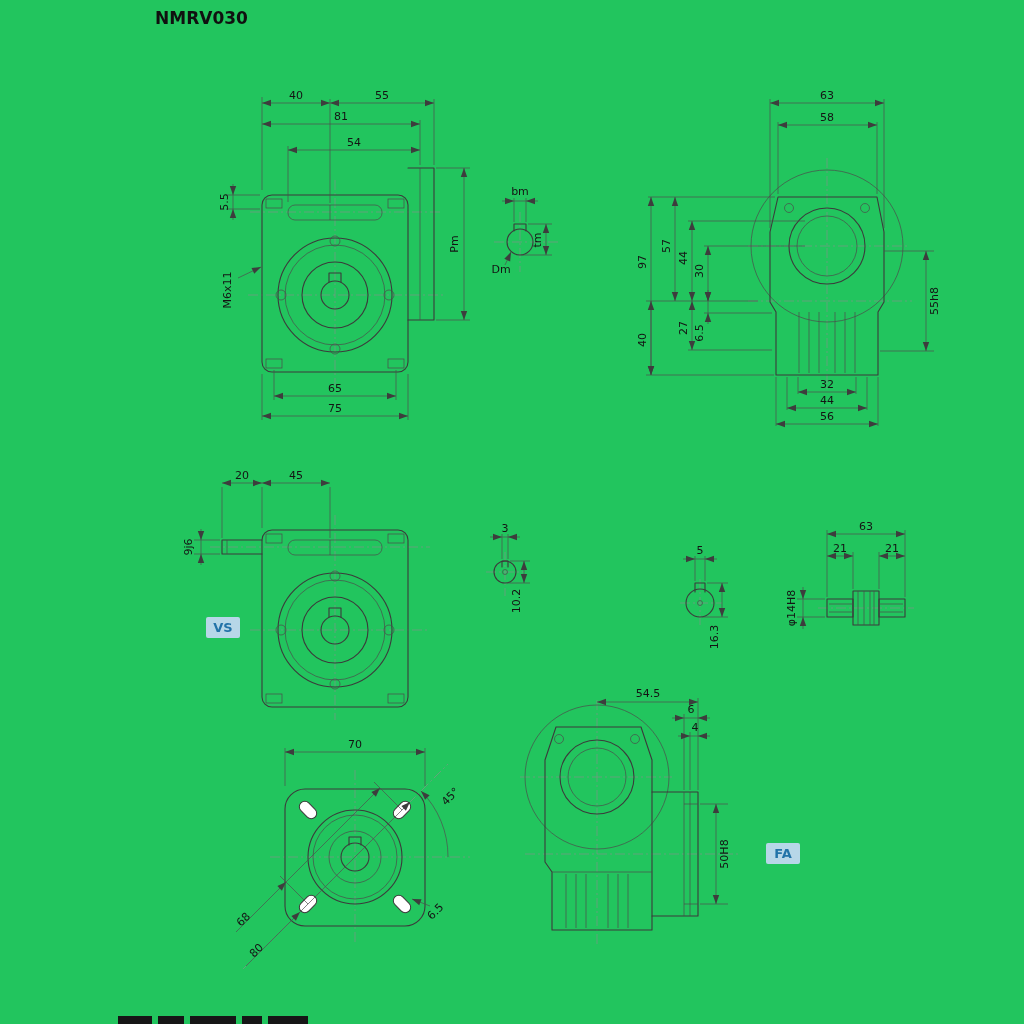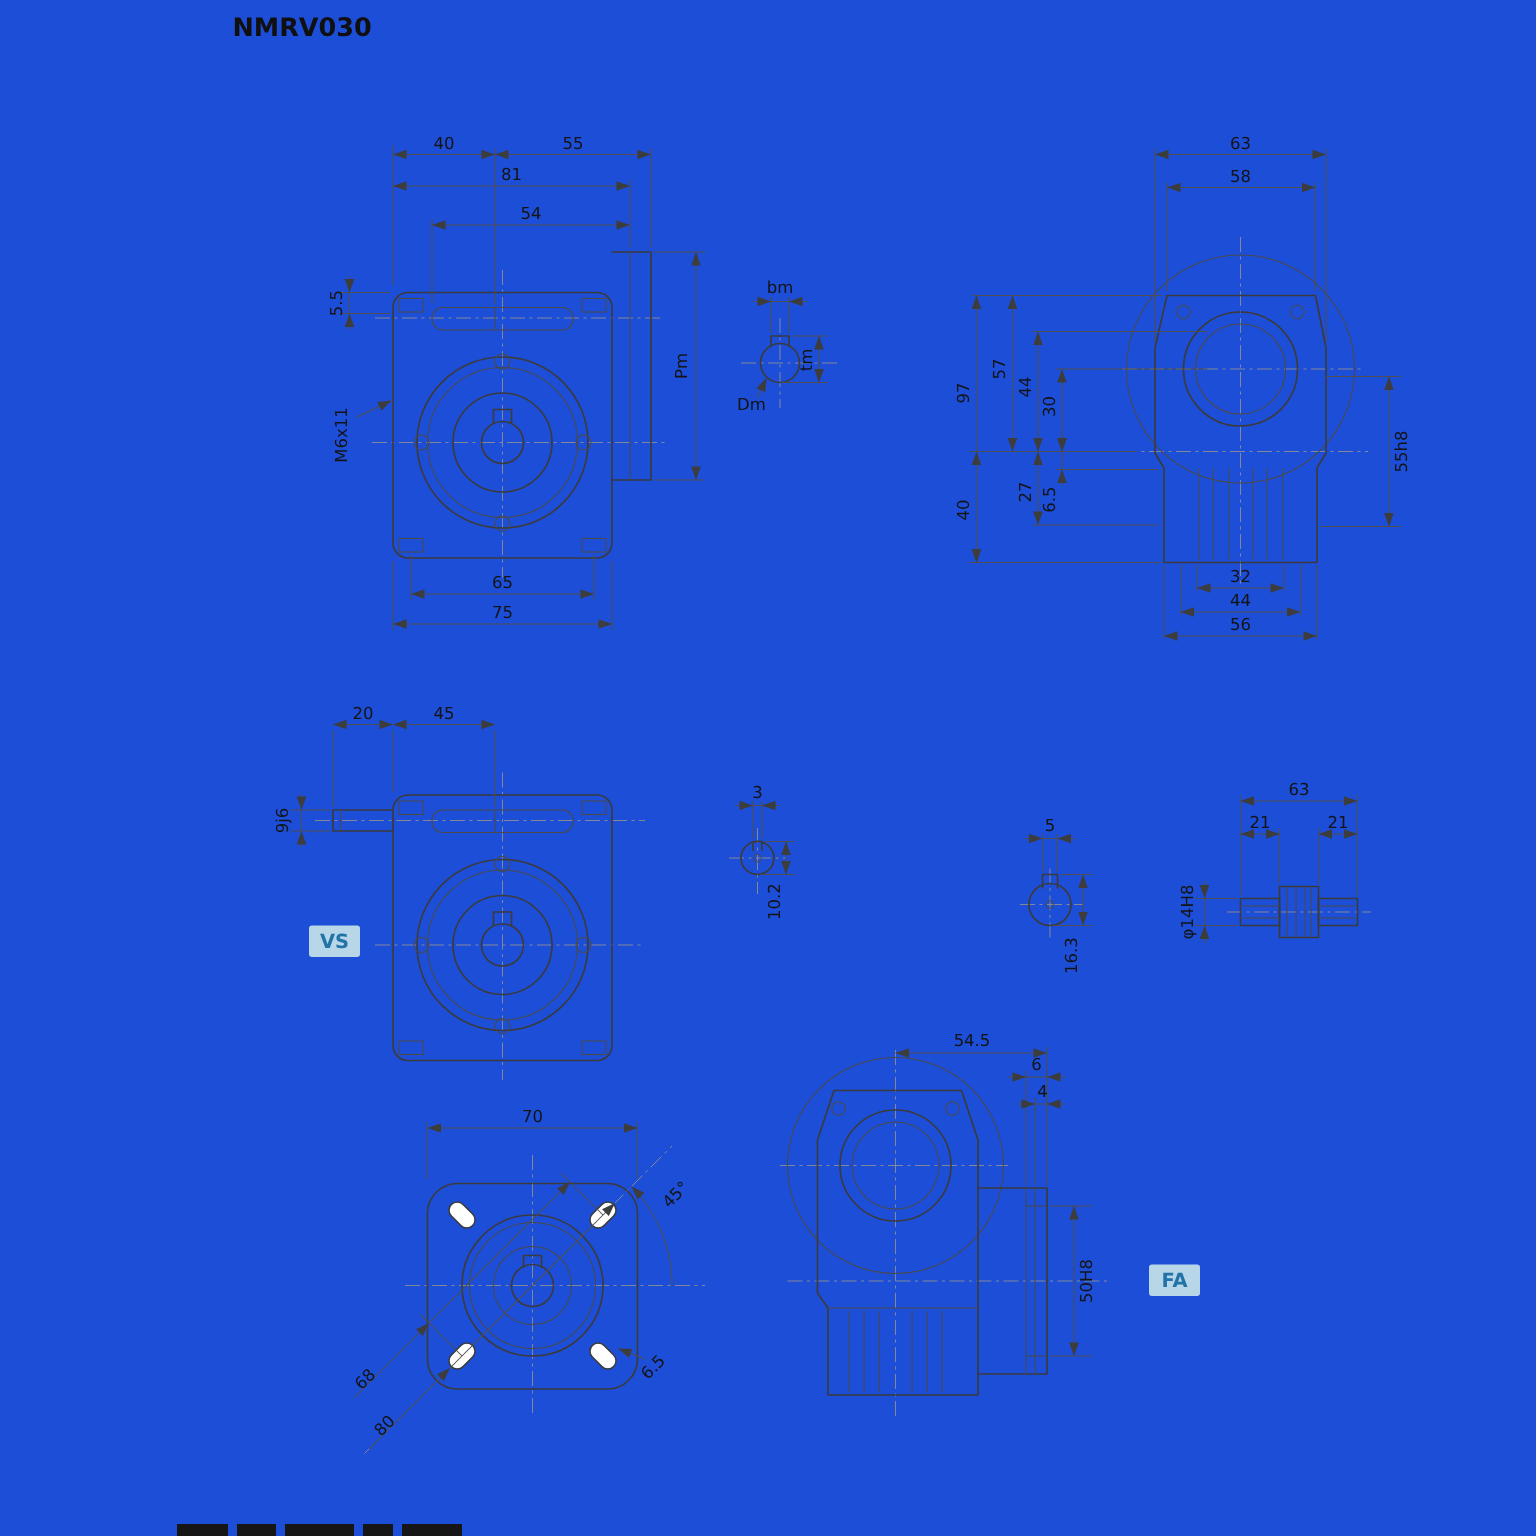--- a/index.html
+++ b/index.html
@@ -1,16 +1,16 @@
 <!DOCTYPE html>
 <html><head>
 <meta charset="utf-8">
 <style>
   html,body{margin:0;padding:0;background:#ffffff}
-  .sheet{position:relative;width:1024px;height:1024px;background:#1d4ed8;font-family:"DejaVu Sans",sans-serif;overflow:hidden}
+  .sheet{position:relative;width:1024px;height:1024px;background:#22c55e;font-family:"DejaVu Sans",sans-serif;overflow:hidden}
   svg{position:absolute;left:0;top:0}
   .ol{fill:none;stroke:#3b3b3b;stroke-width:1.1;stroke-linejoin:round;stroke-linecap:round}
   .th{fill:none;stroke:#4a4a4a;stroke-width:0.7}
   .dm{fill:none;stroke:#4f4f4f;stroke-width:0.7}
   .cl{fill:none;stroke:#8f8f8f;stroke-width:0.6;stroke-dasharray:10 3 2 3}
   .wh{fill:#ffffff;stroke:#3b3b3b;stroke-width:1}
   .art{fill:#161616}
   text.t{font:11px "DejaVu Sans",sans-serif;fill:#141414;text-anchor:middle}
   text.title{font:bold 17px "DejaVu Sans",sans-serif;fill:#101010;text-anchor:start}
   text.badge-t{font:bold 13px "DejaVu Sans",sans-serif;text-anchor:middle}

